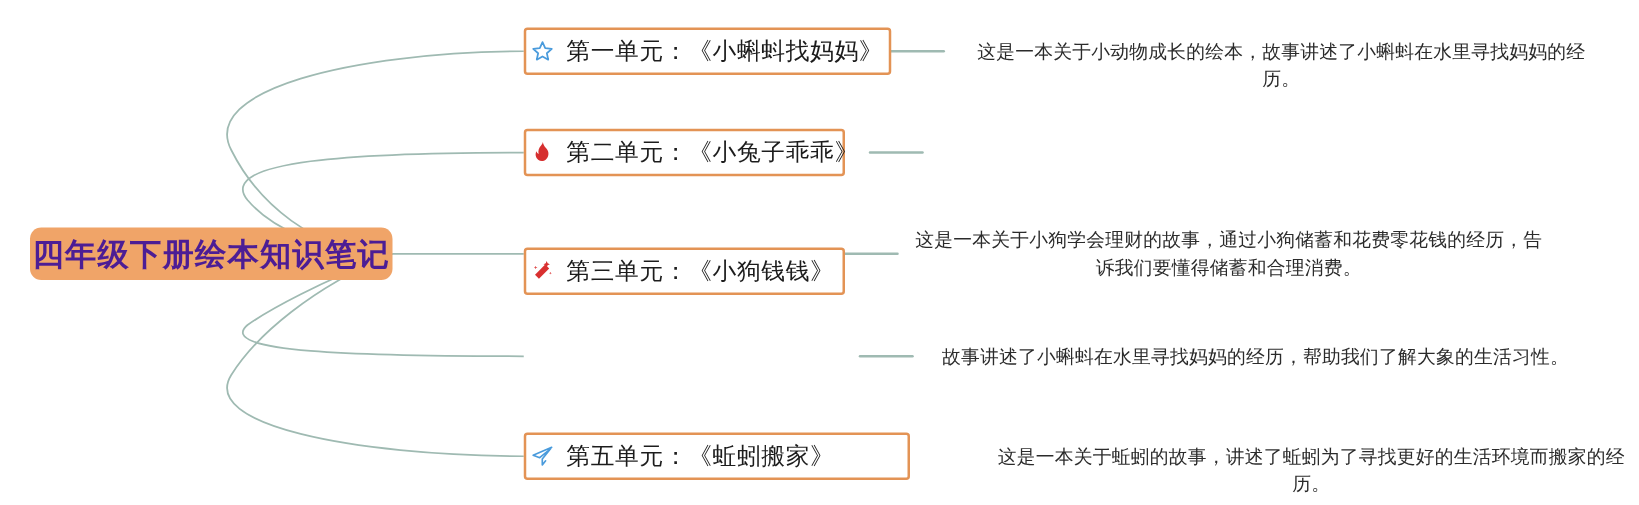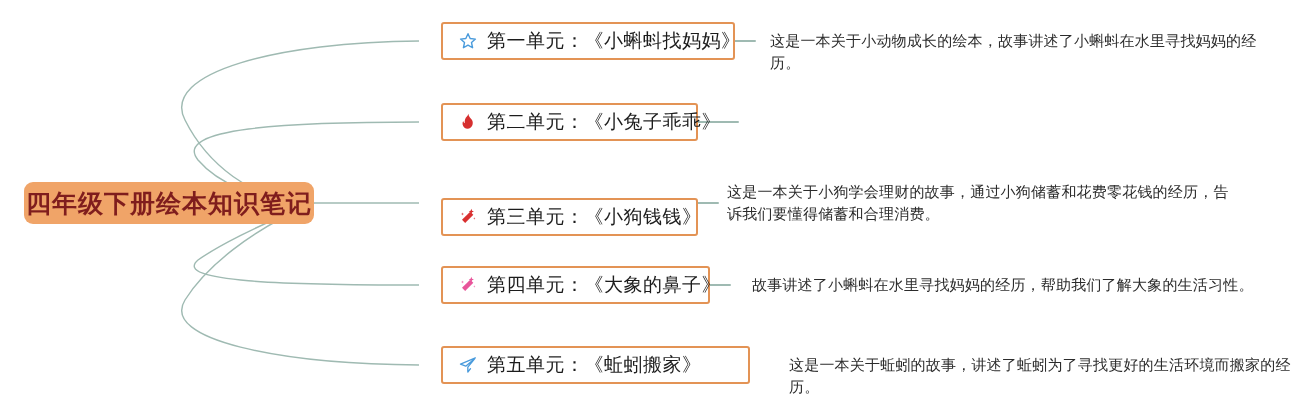--- a/index.html
+++ b/index.html
@@ -27,36 +27,36 @@
     left:24px;top:182px;
     width:290px;height:42px;
     background:#F0A468;
     border-radius:9px;
     display:flex;align-items:center;justify-content:center;
     box-sizing:border-box;
   }
   .root-label{
     font-size:25px;
     font-weight:bold;
-    color:#7f1d1d;
+    color:#4c1d95;
     letter-spacing:1px;
     white-space:nowrap;
     font-family:"DejaVu Sans","Liberation Sans",sans-serif;
   }
 
   
   .branch-node{
     position:absolute;
-    left:441px;
+    left:419px;
     height:38px;
     background:#ffffff;
     border:2px solid #E39355;
     border-radius:3px;
     display:flex;align-items:center;
-    padding:0 12px 0 14px;
+    padding:0 12px 0 2px;
     box-sizing:border-box;
     white-space:nowrap;
   }
   .branch-icon{
     width:21px;height:21px;
     flex:0 0 21px;
     margin-right:9px;
     display:flex;align-items:center;justify-content:center;
   }
   .branch-icon svg{display:block;}
@@ -68,20 +68,21 @@
   }
 
   
   .desc{
     position:absolute;
     font-size:15px;
     color:#2b2b2b;
     line-height:22px;
     font-family:"DejaVu Sans","Liberation Sans",sans-serif;
     letter-spacing:0.2px;
+    text-align:center;
   }
 </style>
 </head>
 <body>
 
 <div id="mindmap">
 
   <svg id="edges" viewBox="0 0 1311 404" width="1311" height="404" fill="none">
     <g stroke="#9FBAB2" stroke-width="1.4" fill="none">
       <path d="M314,203 C250,203 205,160 185,120 C160,72 280,42 419,41"></path>
@@ -126,31 +127,20 @@
       <svg viewBox="0 0 24 24" width="20" height="20">
         <path d="M14.6 5.6 L18.4 9.4 L8.6 19.2 L4.8 15.4 Z" fill="#D93030"></path>
         <path d="M16.0 2.2 L16.9 4.4 L19.1 5.3 L16.9 6.2 L16.0 8.4 L15.1 6.2 L12.9 5.3 L15.1 4.4 Z" fill="#D93030"></path>
         <path d="M5.4 6.6 L5.9 7.9 L7.2 8.4 L5.9 8.9 L5.4 10.2 L4.9 8.9 L3.6 8.4 L4.9 7.9 Z" fill="#E05050"></path>
         <path d="M19.6 12.4 L20.0 13.4 L21.0 13.8 L20.0 14.2 L19.6 15.2 L19.2 14.2 L18.2 13.8 L19.2 13.4 Z" fill="#E05050"></path>
       </svg>
     </span>
     <span class="branch-label">第三单元：《小狗钱钱》</span>
   </div>
 
-  <div class="branch-node" style="top:266px;width:269px;">
-    <span class="branch-icon">
-      <svg viewBox="0 0 24 24" width="20" height="20">
-        <path d="M14.6 5.6 L18.4 9.4 L8.6 19.2 L4.8 15.4 Z" fill="#E8559B"></path>
-        <path d="M16.0 2.2 L16.9 4.4 L19.1 5.3 L16.9 6.2 L16.0 8.4 L15.1 6.2 L12.9 5.3 L15.1 4.4 Z" fill="#E8559B"></path>
-        <path d="M5.4 6.6 L5.9 7.9 L7.2 8.4 L5.9 8.9 L5.4 10.2 L4.9 8.9 L3.6 8.4 L4.9 7.9 Z" fill="#F07DB5"></path>
-        <path d="M19.6 12.4 L20.0 13.4 L21.0 13.8 L20.0 14.2 L19.6 15.2 L19.2 14.2 L18.2 13.8 L19.2 13.4 Z" fill="#F07DB5"></path>
-      </svg>
-    </span>
-    <span class="branch-label">第四单元：《大象的鼻子》</span>
-  </div>
 
   <div class="branch-node" style="top:346px;width:309px;">
     <span class="branch-icon">
       <svg viewBox="0 0 24 24" width="20" height="20">
         <path d="M20.8 3.4 L3.0 11.0 L9.3 13.4 L19.9 4.6 L11.8 14.6 L11.8 20.4 L15.0 16.4" fill="none" stroke="#4A9BDC" stroke-width="1.6" stroke-linejoin="round" stroke-linecap="round"></path>
       </svg>
     </span>
     <span class="branch-label">第五单元：《蚯蚓搬家》</span>
   </div>
 

